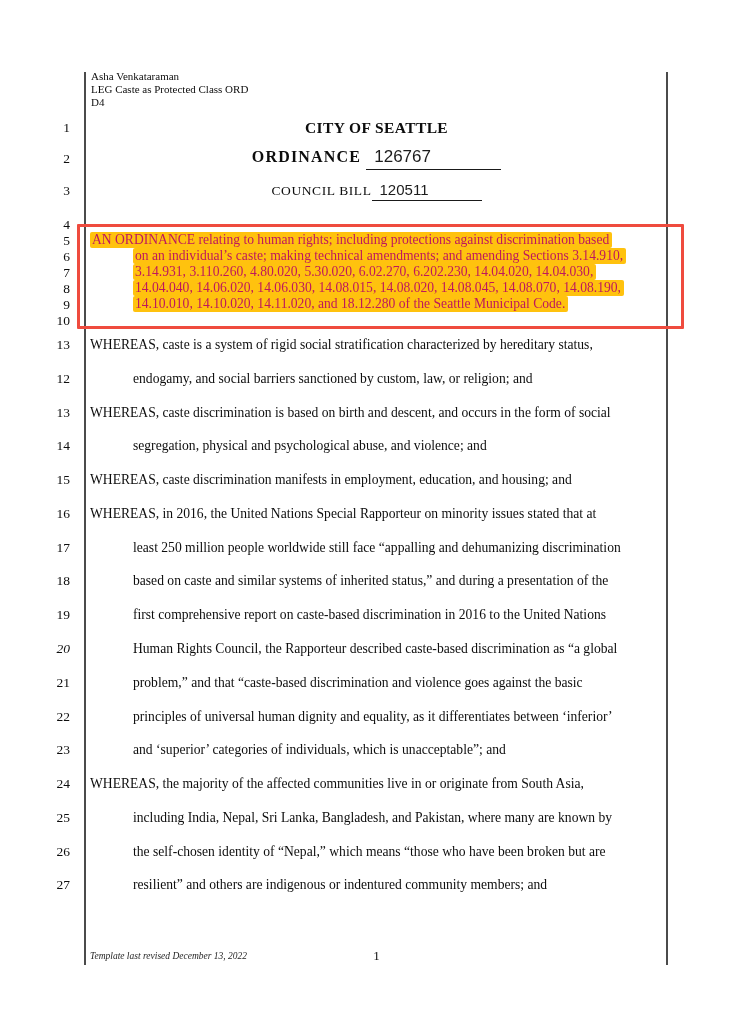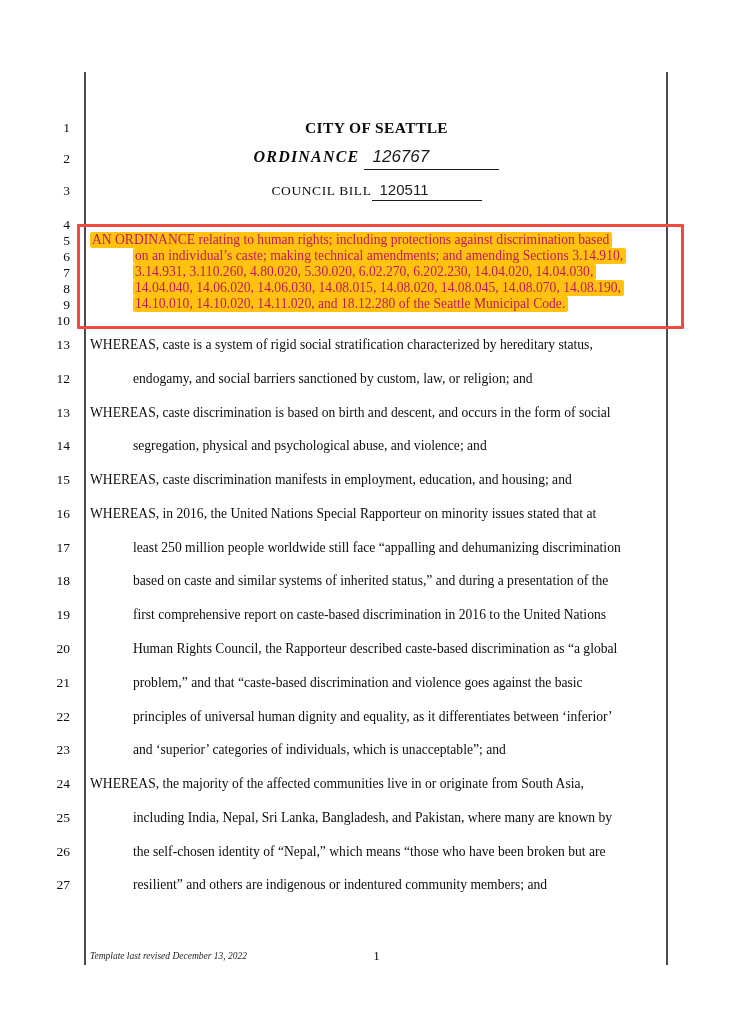--- a/index.html
+++ b/index.html
@@ -45,21 +45,21 @@
     padding:0 3px 1px 2px;border-radius:2px;margin-top:12px;
   }
 
   
   .title-row{
     position:absolute;left:90px;width:573px;top:119px;text-align:center;
     font-weight:bold;font-size:15.5px;letter-spacing:.4px;
   }
   .ordinance-row{
     position:absolute;left:90px;width:573px;top:144px;
-    display:flex;justify-content:center;align-items:flex-end;gap:5px;height:26px;font-style:italic;
+    display:flex;justify-content:center;align-items:flex-end;gap:5px;height:26px;
   }
   .ordinance-row .lbl{font-weight:bold;font-size:16px;letter-spacing:1.2px;line-height:26px;}
   .fill-line{
     position:relative;display:inline-block;height:24px;
     border-bottom:1.5px solid #1a1a1a;
   }
   .fill-line.ord{width:135px;margin-top:44px;}
   .fill-line.cb{width:110px;}
   .fill-number{
     position:absolute;left:8px;bottom:2px;
@@ -91,20 +91,21 @@
   }
 </style>
 </head>
 <body>
 
 <div class="page">
 
   <div class="vrule left"></div>
   <div class="vrule right"></div>
 
+  <div class="header-block"><span>Asha Venkataraman</span><br><span>LEG Caste as Protected Class ORD</span><br><span>D4</span></div>
 
   <div class="title-row">CITY OF SEATTLE</div>
 
   <div class="ordinance-row">
     <span class="lbl">ORDINANCE</span>
     <span class="fill-line ord">
       <span class="fill-number ord">126767</span>
     </span>
   </div>
 
@@ -142,21 +143,21 @@
       <div class="line-number" style="top: 471px;">15</div>
       <div class="text-line body" style="top: 471px;"><span>WHEREAS, caste discrimination manifests in employment, education, and housing; and</span></div>
       <div class="line-number" style="top: 505px;">16</div>
       <div class="text-line body" style="top: 505px;"><span>WHEREAS, in 2016, the United Nations Special Rapporteur on minority issues stated that at</span></div>
       <div class="line-number" style="top: 539px;">17</div>
       <div class="text-line body indent" style="top: 539px;"><span>least 250 million people worldwide still face “appalling and dehumanizing discrimination</span></div>
       <div class="line-number" style="top: 572px;">18</div>
       <div class="text-line body indent" style="top: 572px;"><span>based on caste and similar systems of inherited status,” and during a presentation of the</span></div>
       <div class="line-number" style="top: 606px;">19</div>
       <div class="text-line body indent" style="top: 606px;"><span>first comprehensive report on caste-based discrimination in 2016 to the United Nations</span></div>
-      <div class="line-number" style="top: 640px;">20</div>
+      <div class="line-number" style="top: 640px; font-style: italic;">20</div>
       <div class="text-line body indent" style="top: 640px;"><span>Human Rights Council, the Rapporteur described caste-based discrimination as “a global</span></div>
       <div class="line-number" style="top: 674px;">21</div>
       <div class="text-line body indent" style="top: 674px;"><span>problem,” and that “caste-based discrimination and violence goes against the basic</span></div>
       <div class="line-number" style="top: 708px;">22</div>
       <div class="text-line body indent" style="top: 708px;"><span>principles of universal human dignity and equality, as it differentiates between ‘inferior’</span></div>
       <div class="line-number" style="top: 741px;">23</div>
       <div class="text-line body indent" style="top: 741px;"><span>and ‘superior’ categories of individuals, which is unacceptable”; and</span></div>
       <div class="line-number" style="top: 775px;">24</div>
       <div class="text-line body" style="top: 775px;"><span>WHEREAS, the majority of the affected communities live in or originate from South Asia,</span></div>
       <div class="line-number" style="top: 809px;">25</div>

